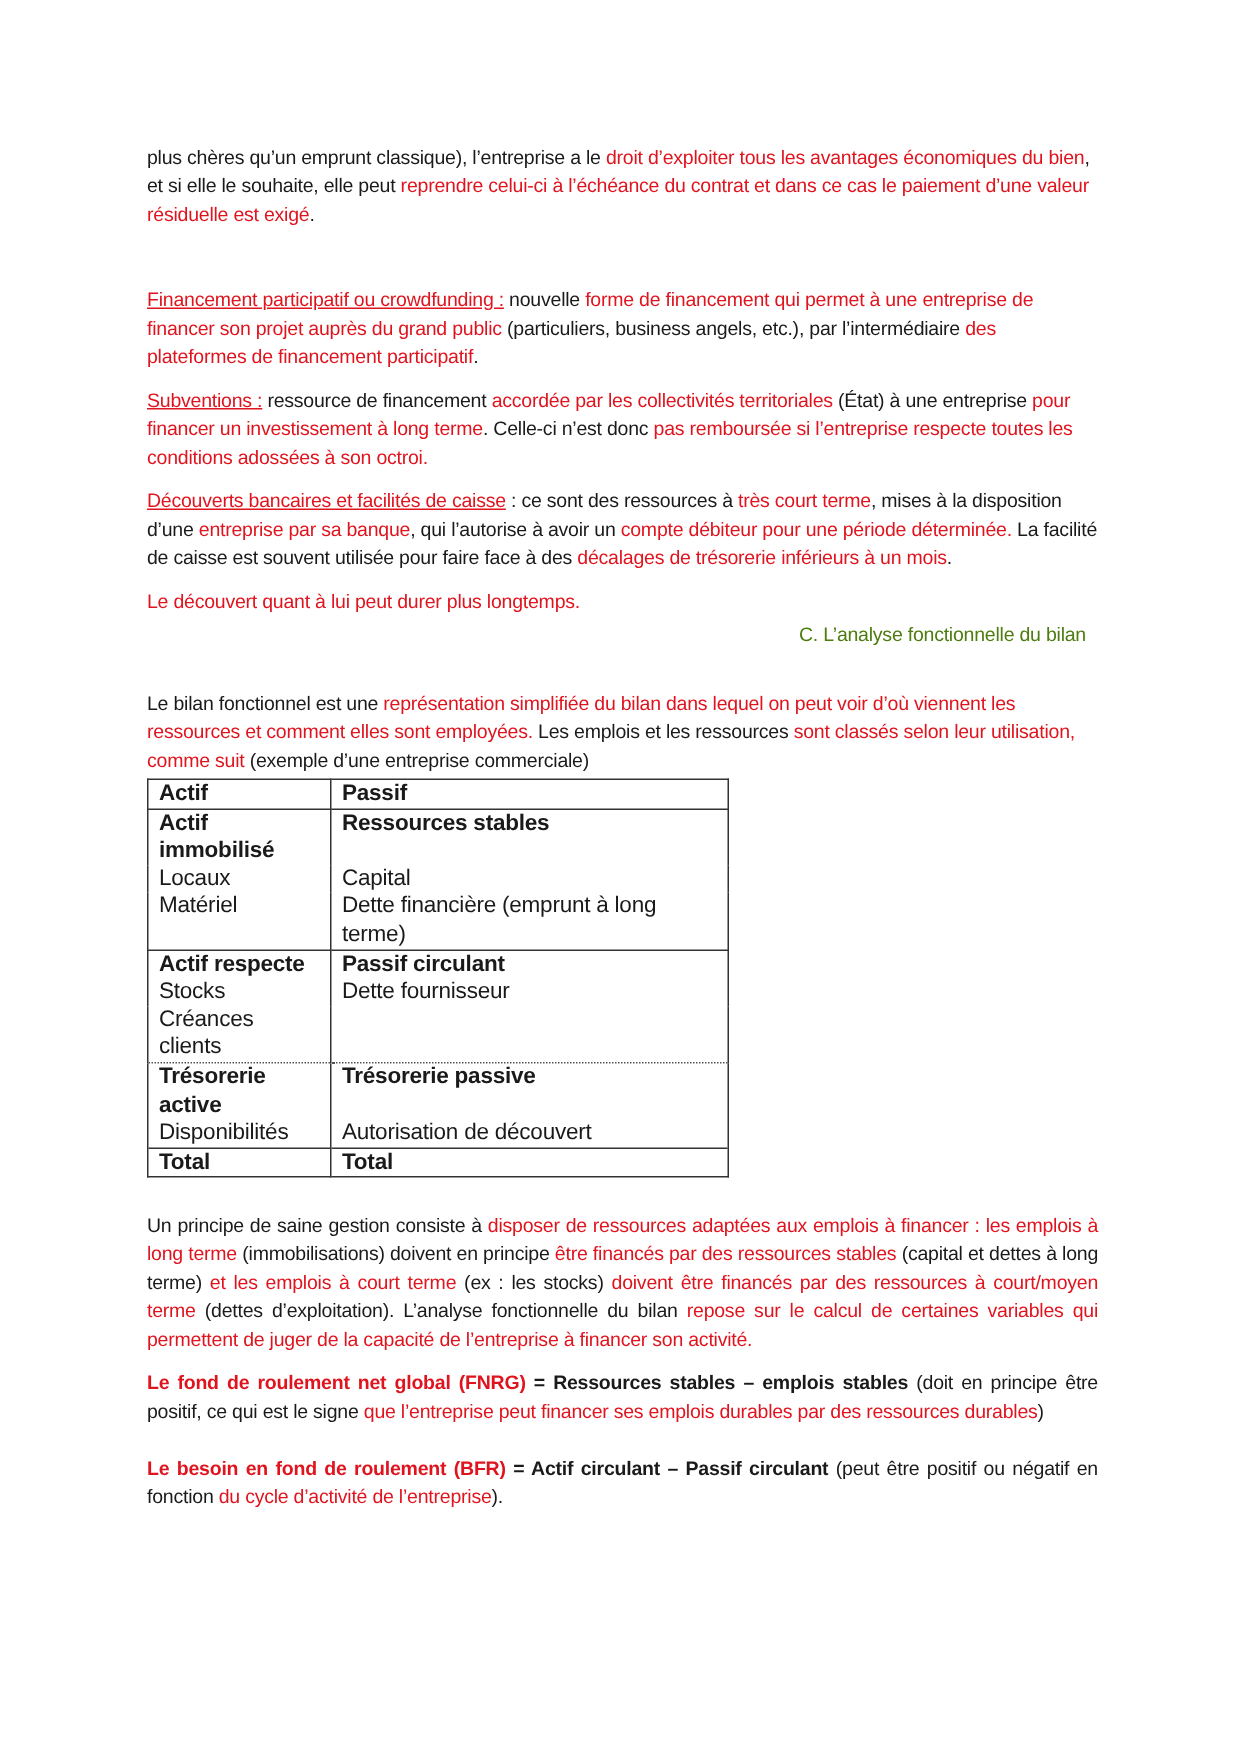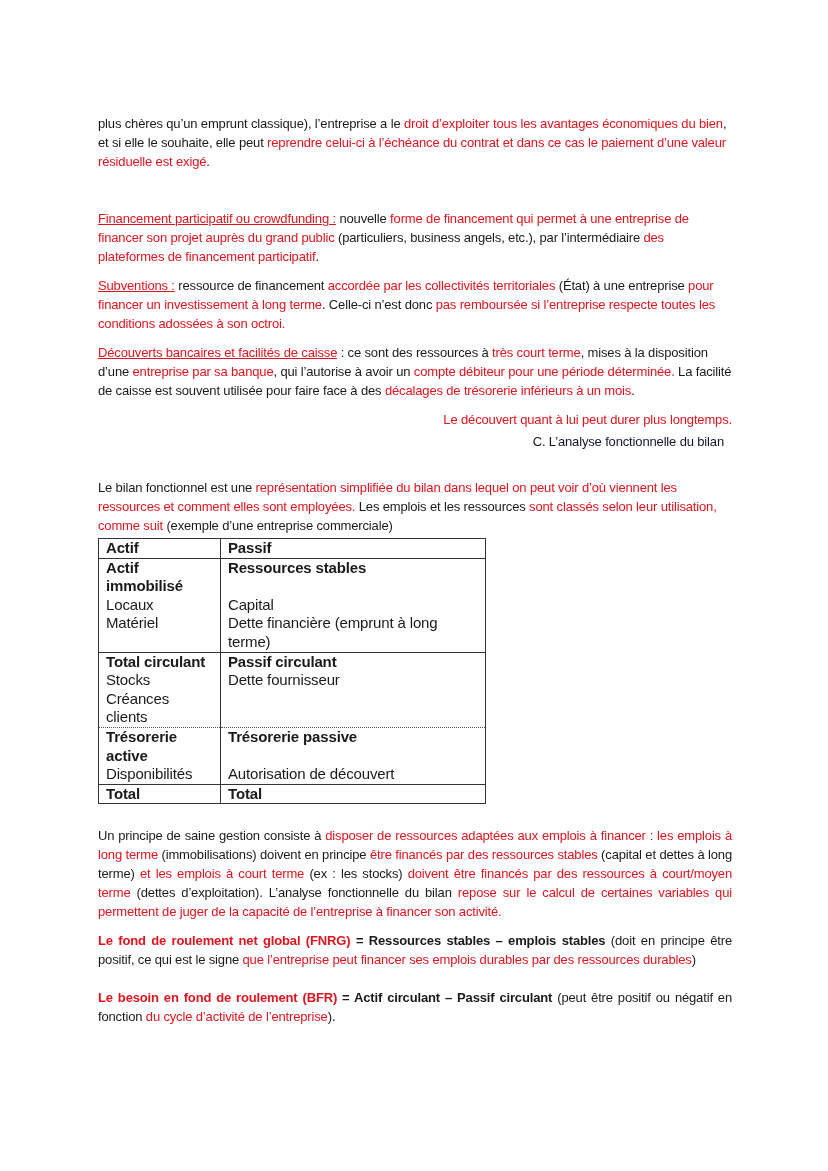--- a/index.html
+++ b/index.html
@@ -12,37 +12,37 @@
     height: 1171px;
     position: relative;
     overflow: hidden;
     font-family: "Liberation Sans", sans-serif;
     font-size: 13px;
     color: #1a1a1a;
   }
   .page {
     position: absolute;
     left: 98px;
-    top: 114px;
+    top: 95px;
     width: 634px;
   }
   .p {
     line-height: 19px;
     margin: 0;
     letter-spacing: -0.15px;
   }
   .r { color: #e0141e; }
   .u { text-decoration: underline; }
   .b { font-weight: bold; }
   .just { text-align: justify; }
   .heading-blue {
     color: #1a73b8;
   }
   .heading-green {
-    color: #0f172a;
+    color: #4d7c0f;
     text-align: right;
     padding-right: 8px;
   }
   table.bilan {
     border-collapse: collapse;
     font-size: 15px;
     letter-spacing: -0.15px;
     margin-left: 0;
   }
   table.bilan td {
@@ -66,21 +66,21 @@
 
   <p class="p" style="margin-top:0;"><span class="">plus chères qu’un emprunt classique), l’entreprise a le </span><span class="r">droit d’exploiter tous les avantages économiques du bien</span><span class="">, et si elle le souhaite, elle peut </span><span class="r">reprendre celui-ci à l’échéance du contrat et dans ce cas le paiement d’une valeur résiduelle est exigé</span><span class="">.</span></p>
 
   <p class="p" style="margin-top:38px;"><span class="r u">Financement participatif ou crowdfunding :</span><span class=""> nouvelle </span><span class="r">forme de financement qui permet à une entreprise de financer son projet auprès du grand public</span><span class=""> (particuliers, business angels, etc.), par l’intermédiaire </span><span class="r">des plateformes de financement participatif</span><span class="">.</span></p>
 
   <p class="p" style="margin-top:10px;"><span class="r u">Subventions :</span><span class=""> ressource de financement </span><span class="r">accordée par les collectivités territoriales</span><span class=""> (État) à une entreprise </span><span class="r">pour financer un investissement à long terme</span><span class="">. Celle-ci n’est donc </span><span class="r">pas remboursée si l’entreprise respecte toutes les conditions adossées à son octroi.</span></p>
 
 
   <p class="p" style="margin-top:10px;"><span class="r u">Découverts bancaires et facilités de caisse</span><span class=""> : ce sont des ressources à </span><span class="r">très court terme</span><span class="">, mises à la disposition d’une </span><span class="r">entreprise par sa banque</span><span class="">, qui l’autorise à avoir un </span><span class="r">compte débiteur pour une période déterminée.</span><span class=""> La facilité de caisse est souvent utilisée pour faire face à des </span><span class="r">décalages de trésorerie inférieurs à un mois</span><span class="">.</span></p>
 
-  <p class="p r" style="margin-top:10px;text-align:right;"> Le découvert quant à lui peut durer plus longtemps.</p>
+  <p class="p r" style="margin-top:10px;"> Le découvert quant à lui peut durer plus longtemps.</p>
 
   <p class="p heading-green" style="margin-top:3px;">C. L’analyse fonctionnelle du bilan</p>
 
   <p class="p" style="margin-top:27px;"><span class="">Le bilan fonctionnel est une </span><span class="r">représentation simplifiée du bilan dans lequel on peut voir d’où viennent les ressources et comment elles sont employées.</span><span class="">  Les emplois et les ressources </span><span class="r">sont classés selon leur utilisation, comme suit</span><span class=""> (exemple d’une entreprise commerciale)</span></p>
 
   <table class="bilan" style="margin-top:3px;">
     <tbody>
       <tr class="top bot">
         <td class="c1 b">Actif</td>
         <td class="c2 b">Passif</td>
@@ -93,21 +93,21 @@
       <tr>
         <td class="c1">Locaux</td>
         <td class="c2">Capital</td>
       </tr>
       <tr class="bot">
         <td class="c1">Matériel</td>
         <td class="c2">Dette financière (emprunt à long terme)</td>
       </tr>
 
       <tr>
-        <td class="c1 b">Total circulant</td>
+        <td class="c1 b">Actif respecte</td>
         <td class="c2 b">Passif circulant</td>
       </tr>
       <tr>
         <td class="c1">Stocks</td>
         <td class="c2">Dette fournisseur</td>
       </tr>
       <tr class="dot">
         <td class="c1">Créances clients</td>
         <td class="c2">&nbsp;</td>
       </tr>

